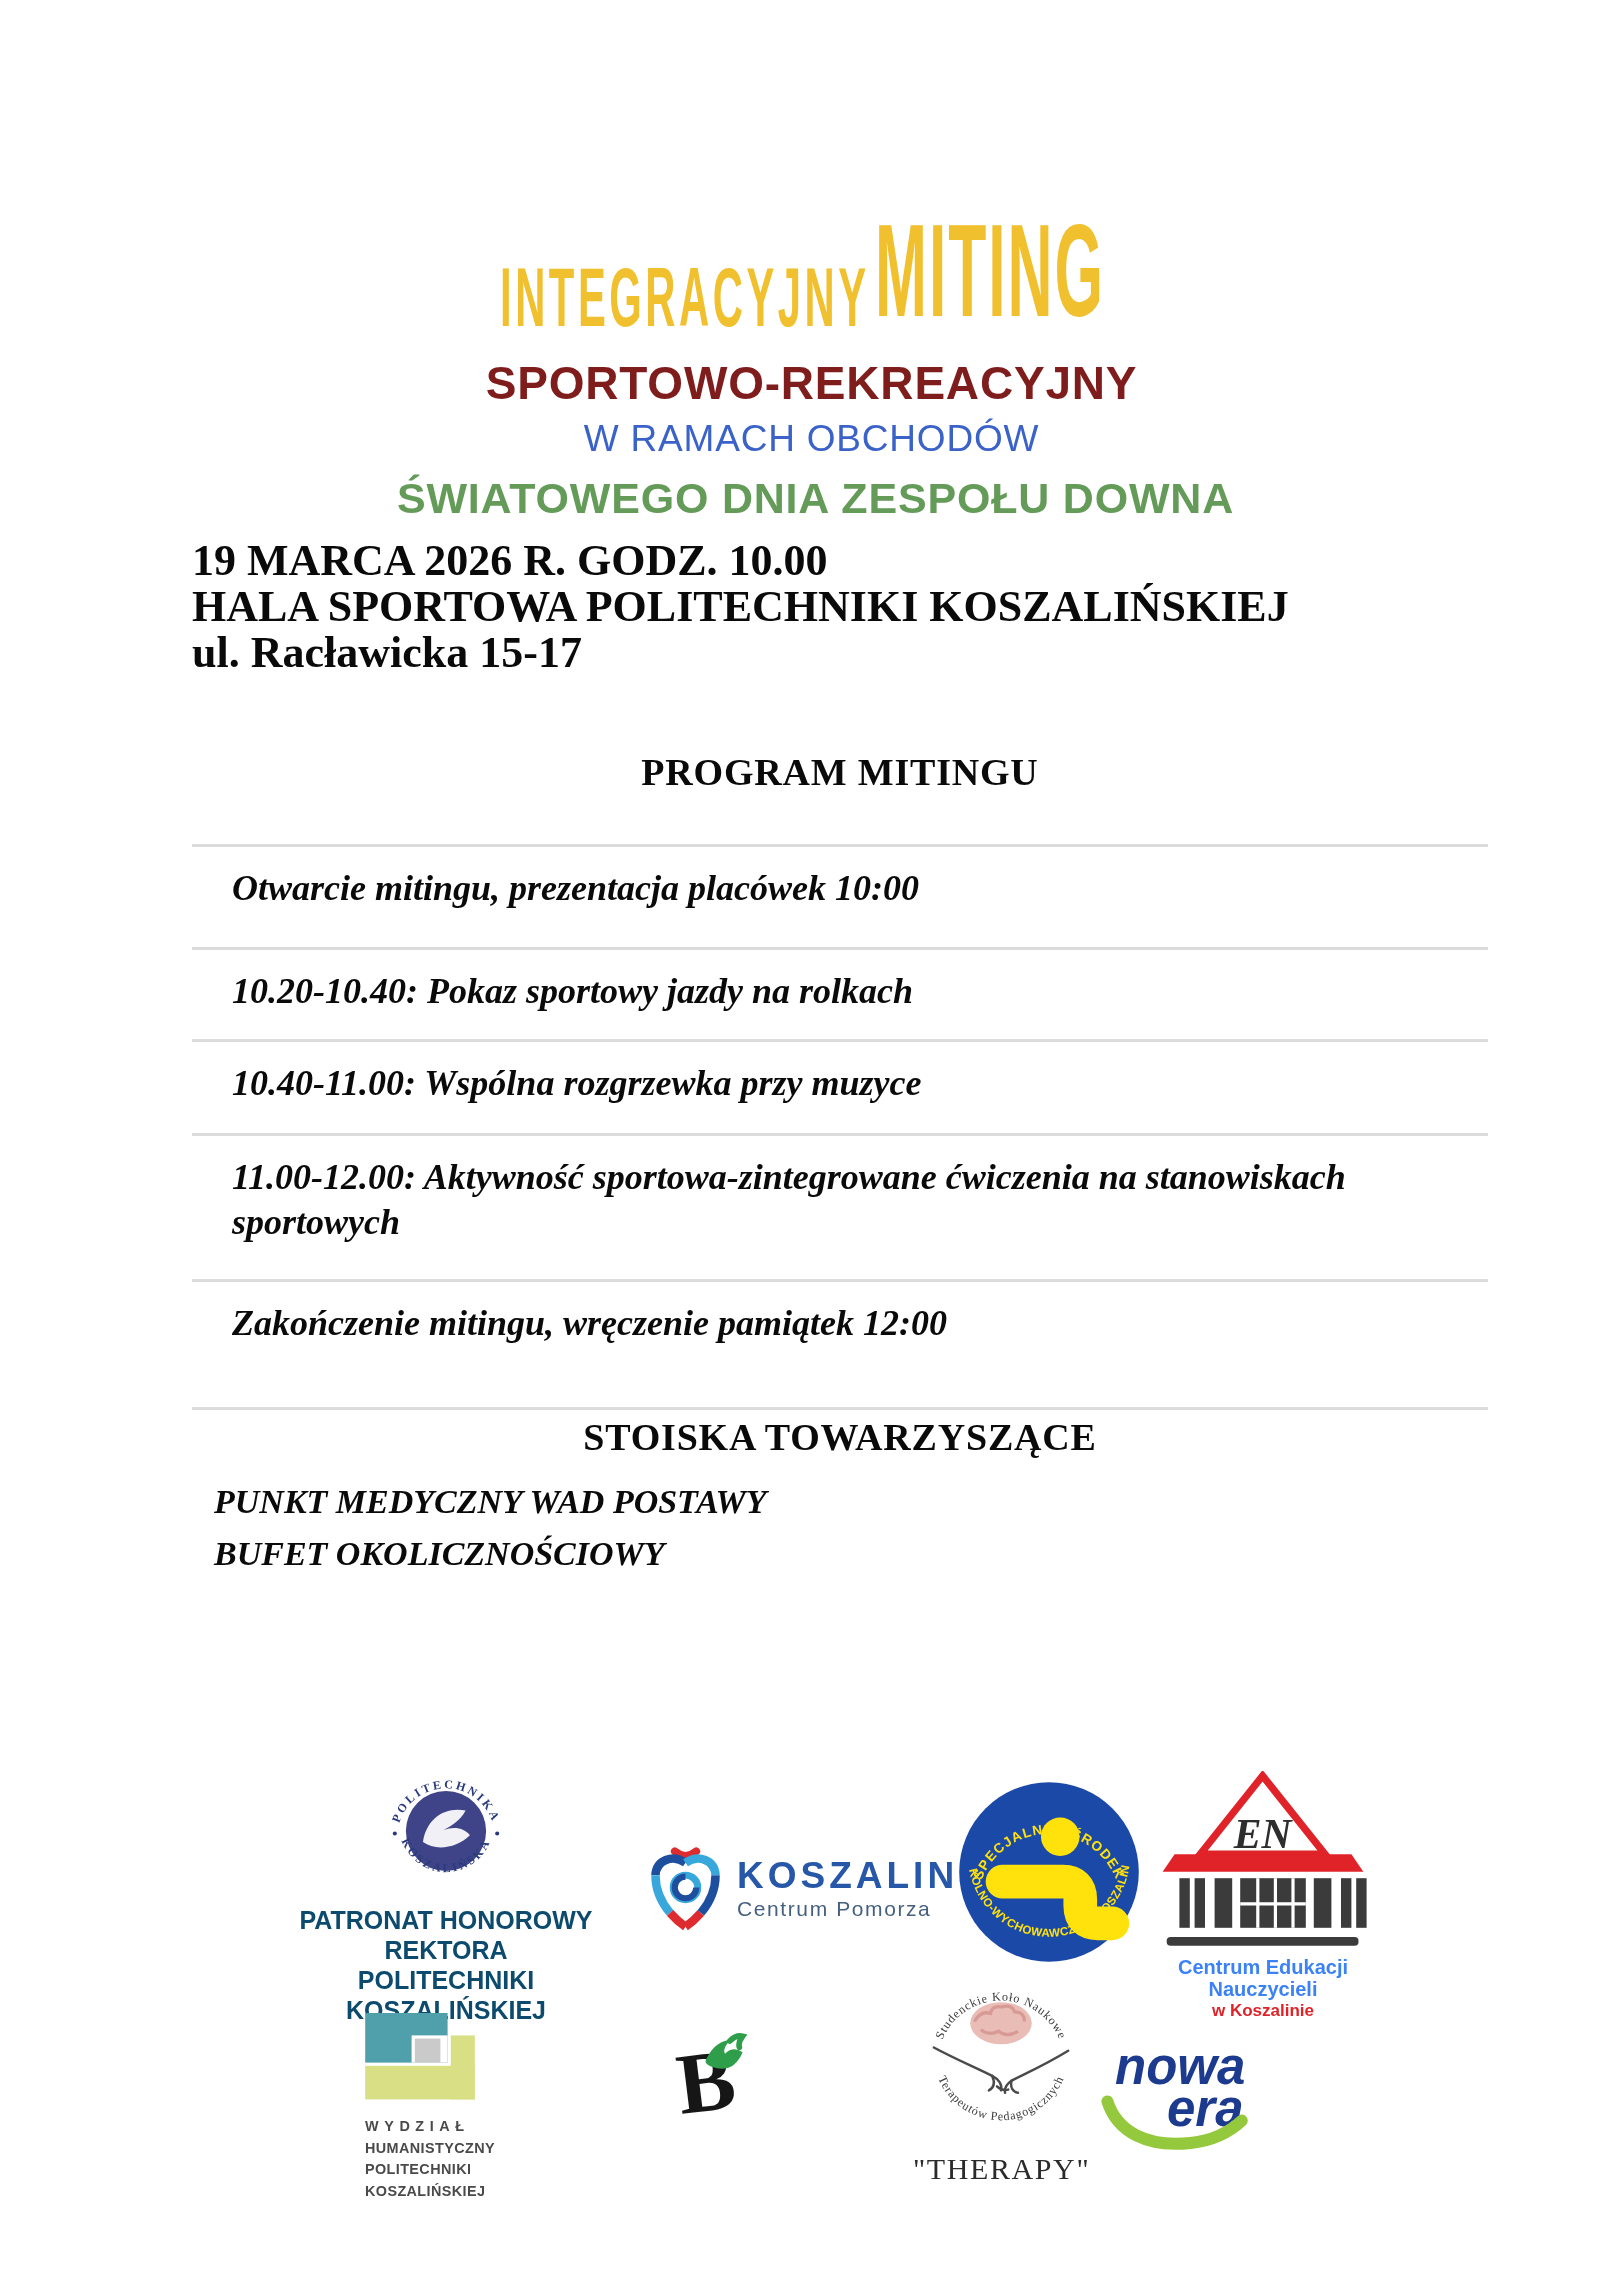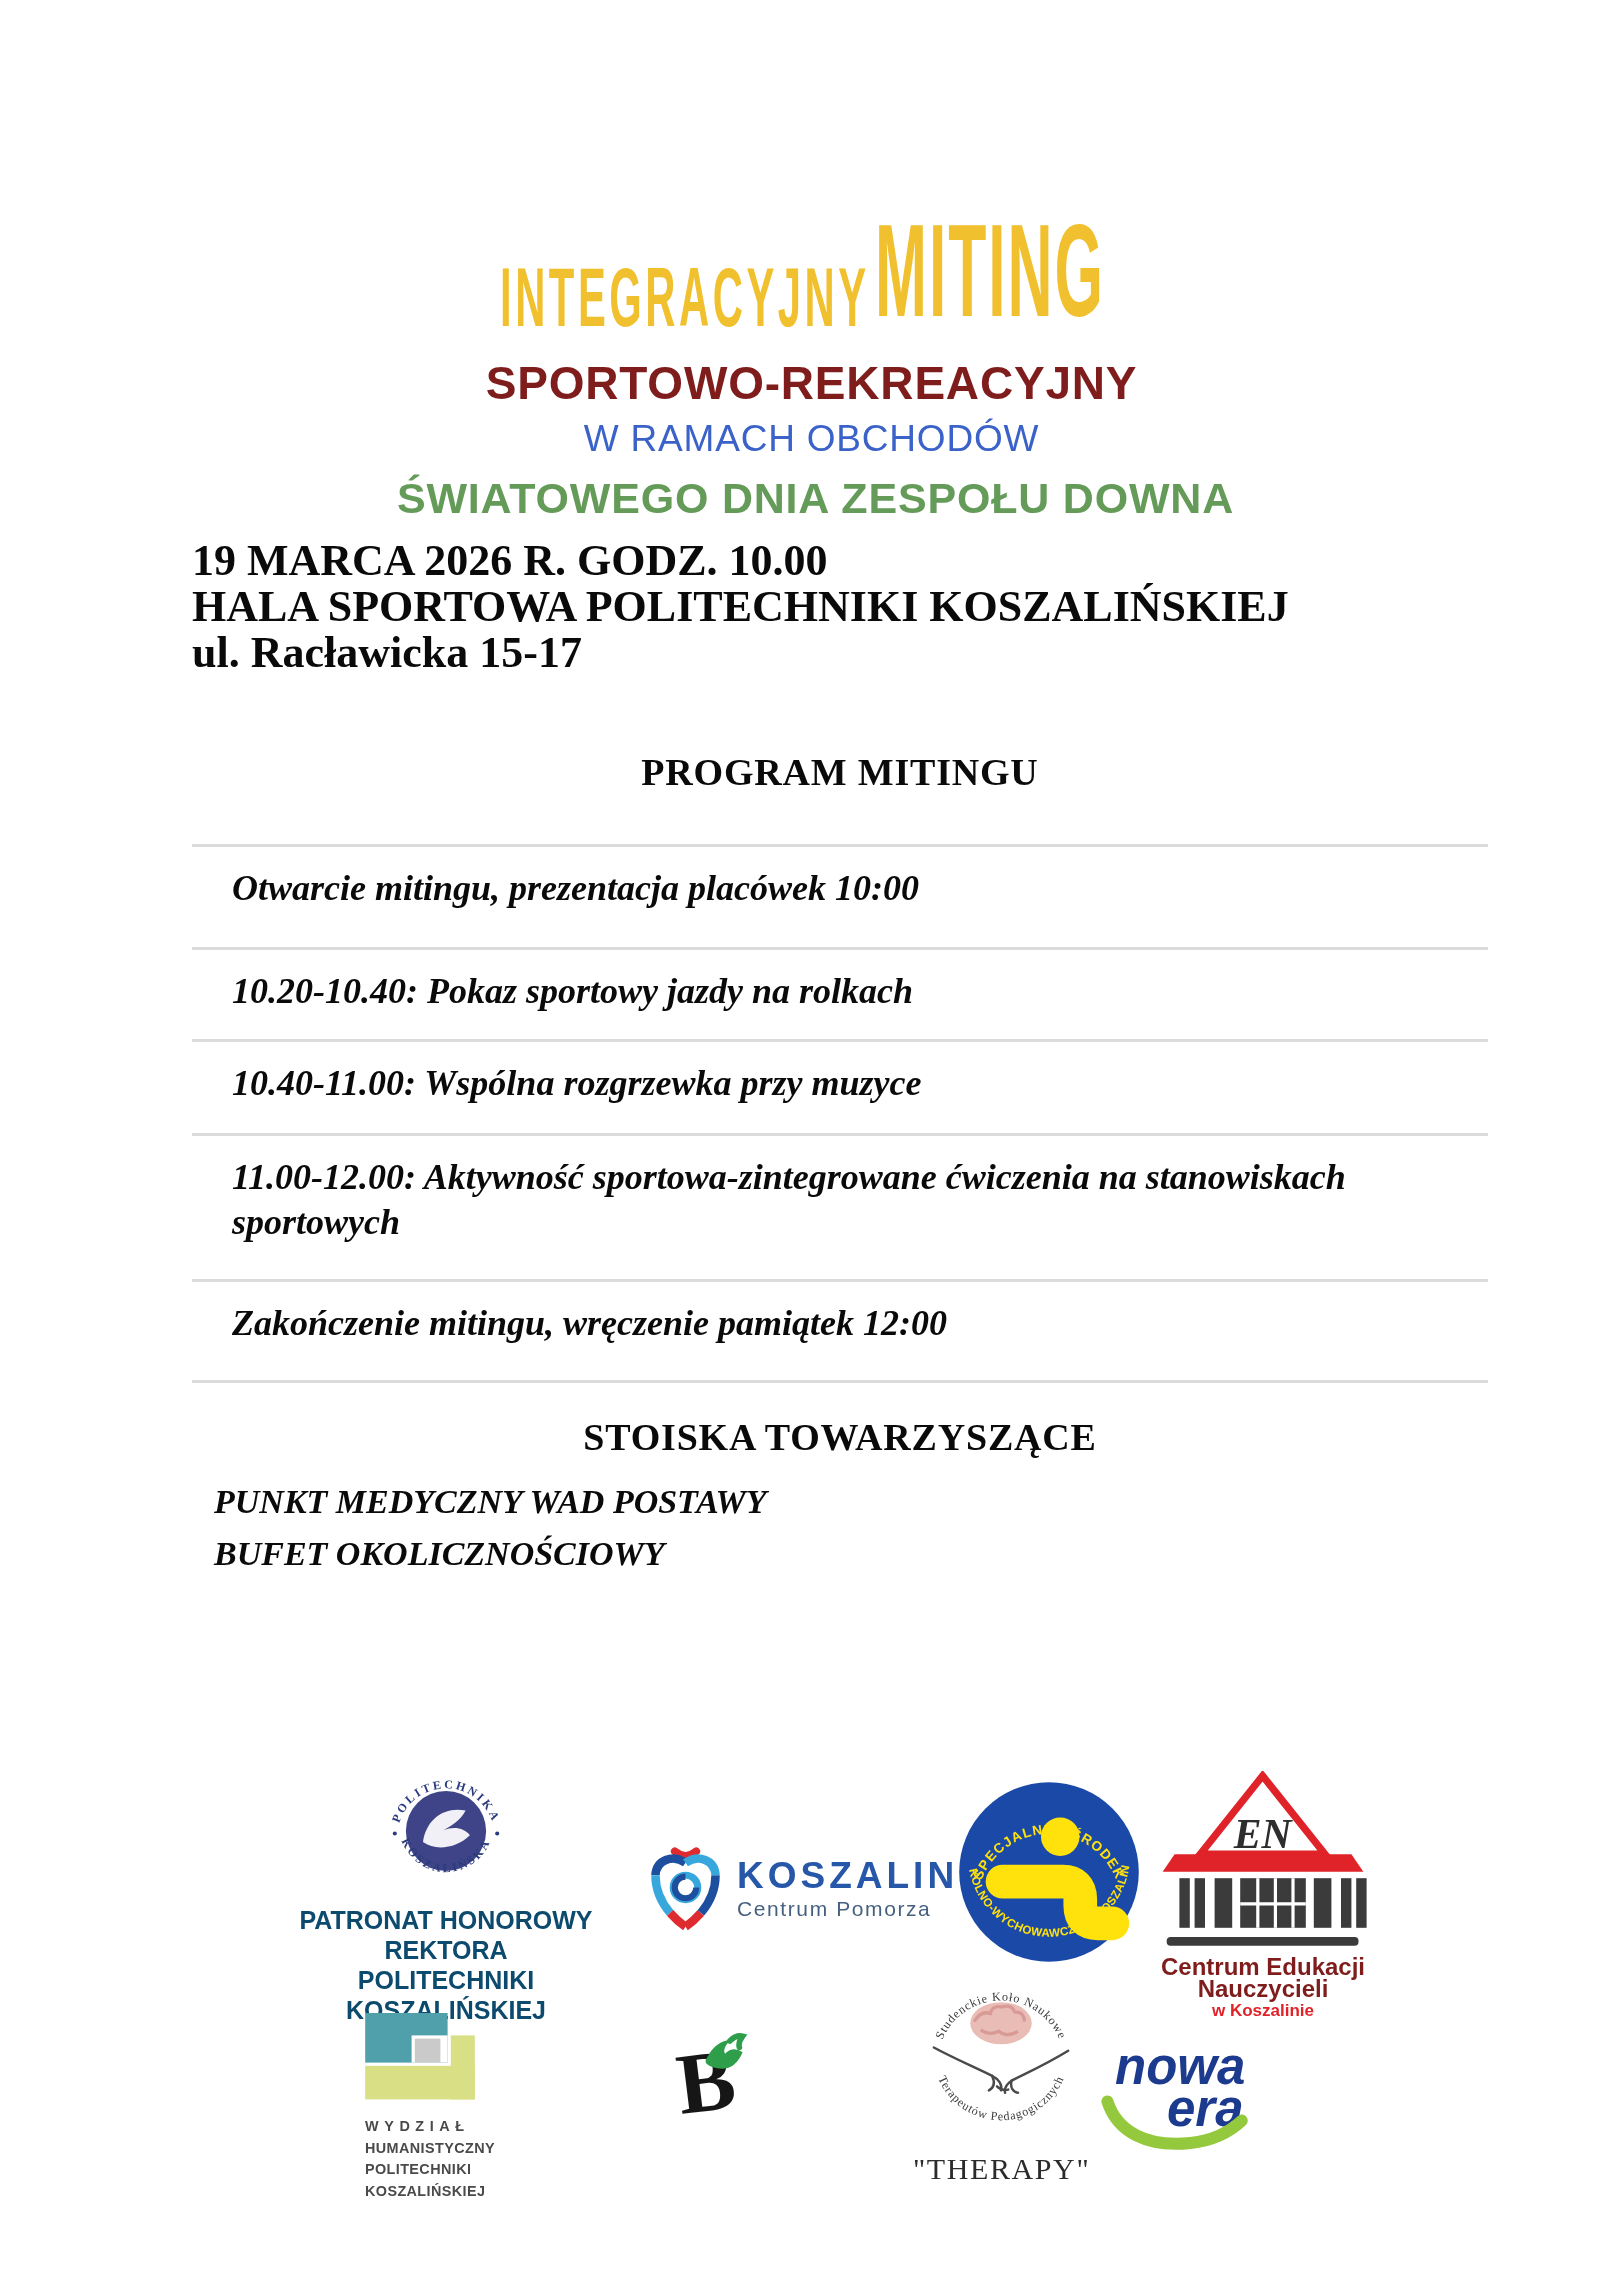--- a/index.html
+++ b/index.html
@@ -23,43 +23,43 @@
   
   .event{position:absolute;top:538px;left:192px;width:1296px;
          font-weight:bold;font-size:44px;line-height:46px;}
 
   
   .program-heading{position:absolute;top:750px;left:192px;width:1296px;text-align:center;
                    font-weight:bold;font-size:38px;line-height:45px;letter-spacing:0.8px;}
   .program-table{position:absolute;top:844px;left:192px;width:1296px;}
   .program-row{box-sizing:border-box;border-top:3.2px solid #DBDBDB;padding:19px 32px 0 40px;
                font-style:italic;font-weight:bold;font-size:36px;line-height:45px;}
-  .r1{height:103px}.r2{height:92px}.r3{height:94px}.r4{height:146px}.r5{height:101px}
+  .r1{height:103px}.r2{height:92px}.r3{height:94px}.r4{height:146px}.r5{height:128px}
   .table-end{border-top:3.2px solid #DBDBDB;height:0;}
 
   
   .stands-heading{position:absolute;top:1415px;left:192px;width:1296px;text-align:center;
                   font-weight:bold;font-size:38px;line-height:45px;letter-spacing:0.8px;}
   .stands-list{position:absolute;top:1481px;left:214px;}
   .stand-item{font-style:italic;font-weight:bold;font-size:34px;line-height:42px;margin-bottom:9.6px;}
 
   
   .logo{position:absolute;}
   .patronat{left:284px;top:1767px;width:324px;text-align:center;}
   .patronat-caption{margin-top:6.4px;color:#0c4a6e;font-weight:bold;font-size:25px;line-height:30px;
                     font-family:Liberation Sans, sans-serif;}
   .koszalin{left:647px;top:1844px;display:flex;align-items:center;gap:13px;}
   .koszalin-name{font-family:"Liberation Sans",sans-serif;font-weight:bold;font-size:37px;
                  color:#2757A8;letter-spacing:4px;line-height:38px;}
   .koszalin-tag{font-family:"Liberation Sans",sans-serif;font-size:21px;color:#46607F;
                 letter-spacing:1.6px;margin-top:1.6px;}
   .sosw{left:956px;top:1779px;}
   .cen{left:1155px;top:1771px;width:216px;text-align:center;}
-  .cen-caption1{color:#7f1d1d;font-family:"Liberation Sans",sans-serif;font-weight:bold;
-                font-size:24px;line-height:22.4px;margin-top:4.8px;}
+  .cen-caption1{color:#3b82f6;font-family:"Liberation Sans",sans-serif;font-weight:bold;
+                font-size:20px;line-height:22.4px;margin-top:4.8px;}
   .cen-caption2{color:#E02329;font-family:"Liberation Sans",sans-serif;font-weight:bold;
                 font-size:17px;line-height:20px;}
   .wydzial{left:365px;top:2013px;width:120px;}
   .wydzial-text{margin-top:11.2px;font-family:"Liberation Sans",sans-serif;font-weight:bold;
                 color:#4A4A4A;font-size:14.4px;line-height:21.6px;}
   .wydzial-l1{letter-spacing:5.6px;}
   .wydzial-rest{letter-spacing:0.4px;}
   .biuro{left:557px;top:2033px;width:296px;text-align:center;font-family:"Liberation Sans",sans-serif;}
   .biuro-mark{position:relative;width:104px;height:92px;margin:0 auto;}
   .biuro-text{font-weight:bold;font-size:21.6px;line-height:25px;letter-spacing:2.4px;color:#161616;}

